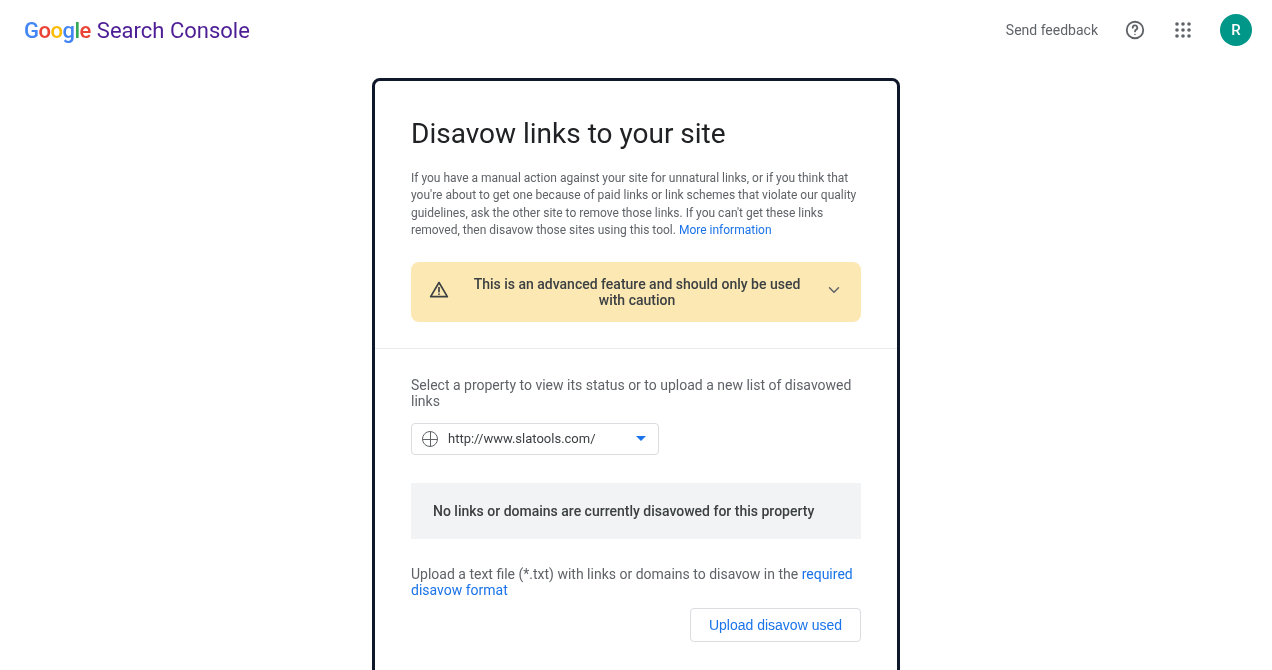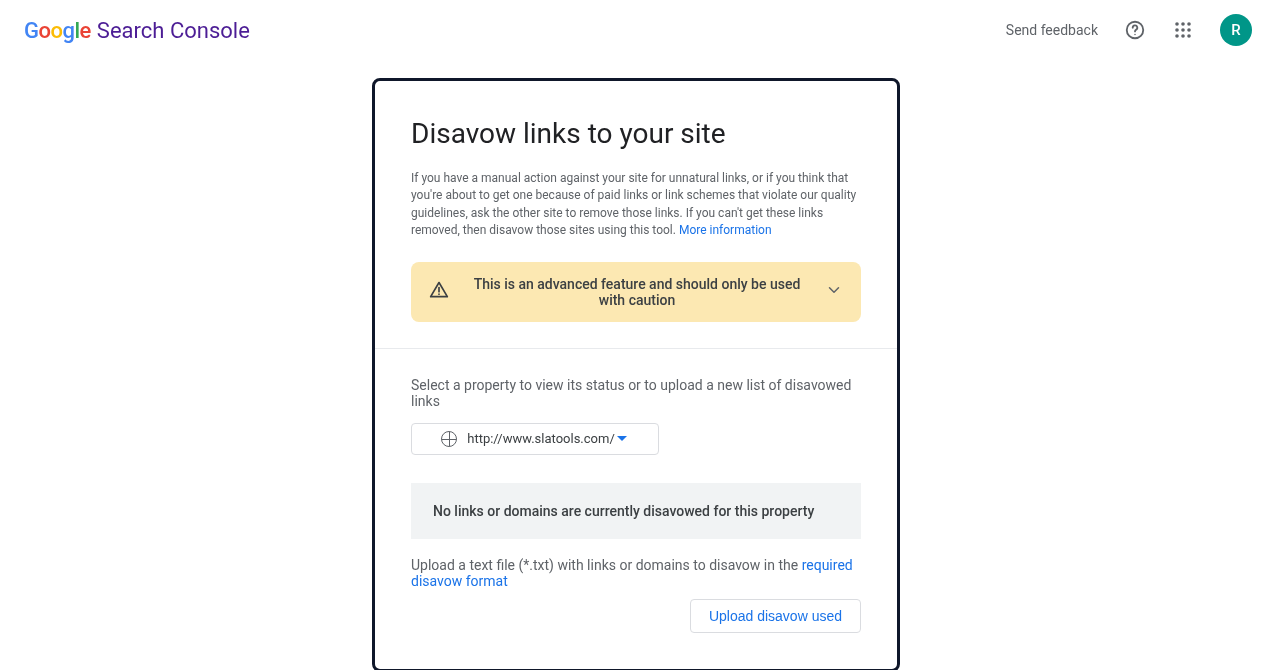--- a/index.html
+++ b/index.html
@@ -129,21 +129,21 @@
   }
   .property-select {
     display: inline-flex;
     align-items: center;
     border: 1px solid #dadce0;
     border-radius: 4px;
     padding: 7px 12px 7px 10px;
     gap: 2px;
     cursor: pointer;
     width: 248px;
-    justify-content: center;
+    justify-content: space-between;
   }
   .property-select-left {
     display: flex;
     align-items: center;
     gap: 10px;
   }
   .globe-icon {
     width: 16px; height: 16px;
     border: 1px solid #5f6368;
     border-radius: 50%;
@@ -175,21 +175,21 @@
   .status-box {
     margin-top: 28px;
     background: #f1f3f4;
     border-radius: 0;
     padding: 20px 22px;
     font-size: 14px;
     color: #3c4043;
     font-weight: 500;
   }
   .upload-desc {
-    margin-top: 18px;
+    margin-top: 27px;
     font-size: 14px;
     color: #5f6368;
   }
   .upload-desc .link {
     color: #1a73e8;
     cursor: pointer;
   }
   .upload-row {
     display: flex;
     justify-content: flex-end;

